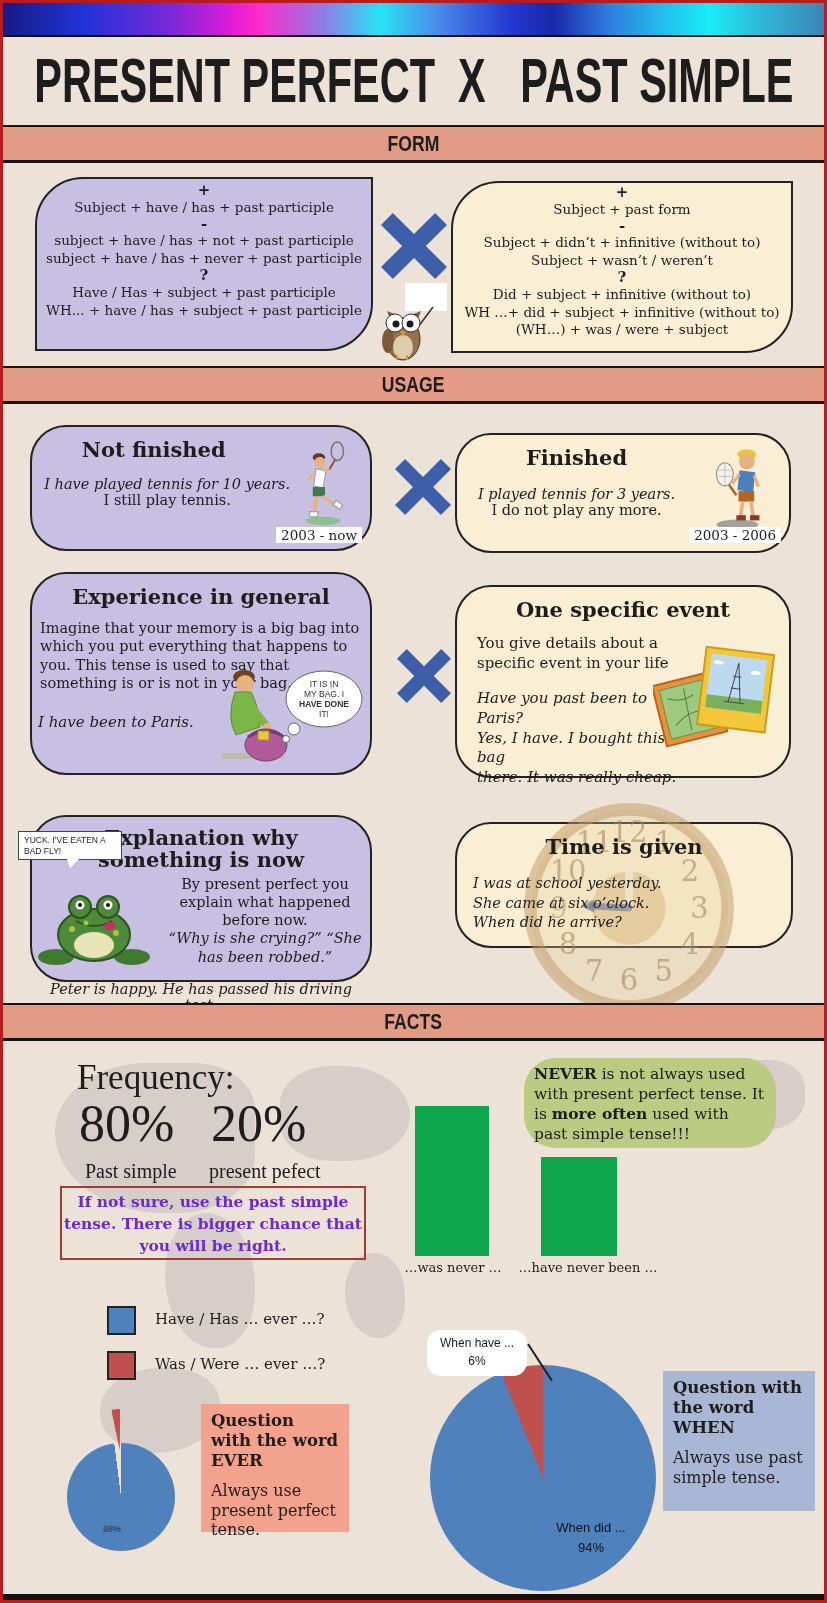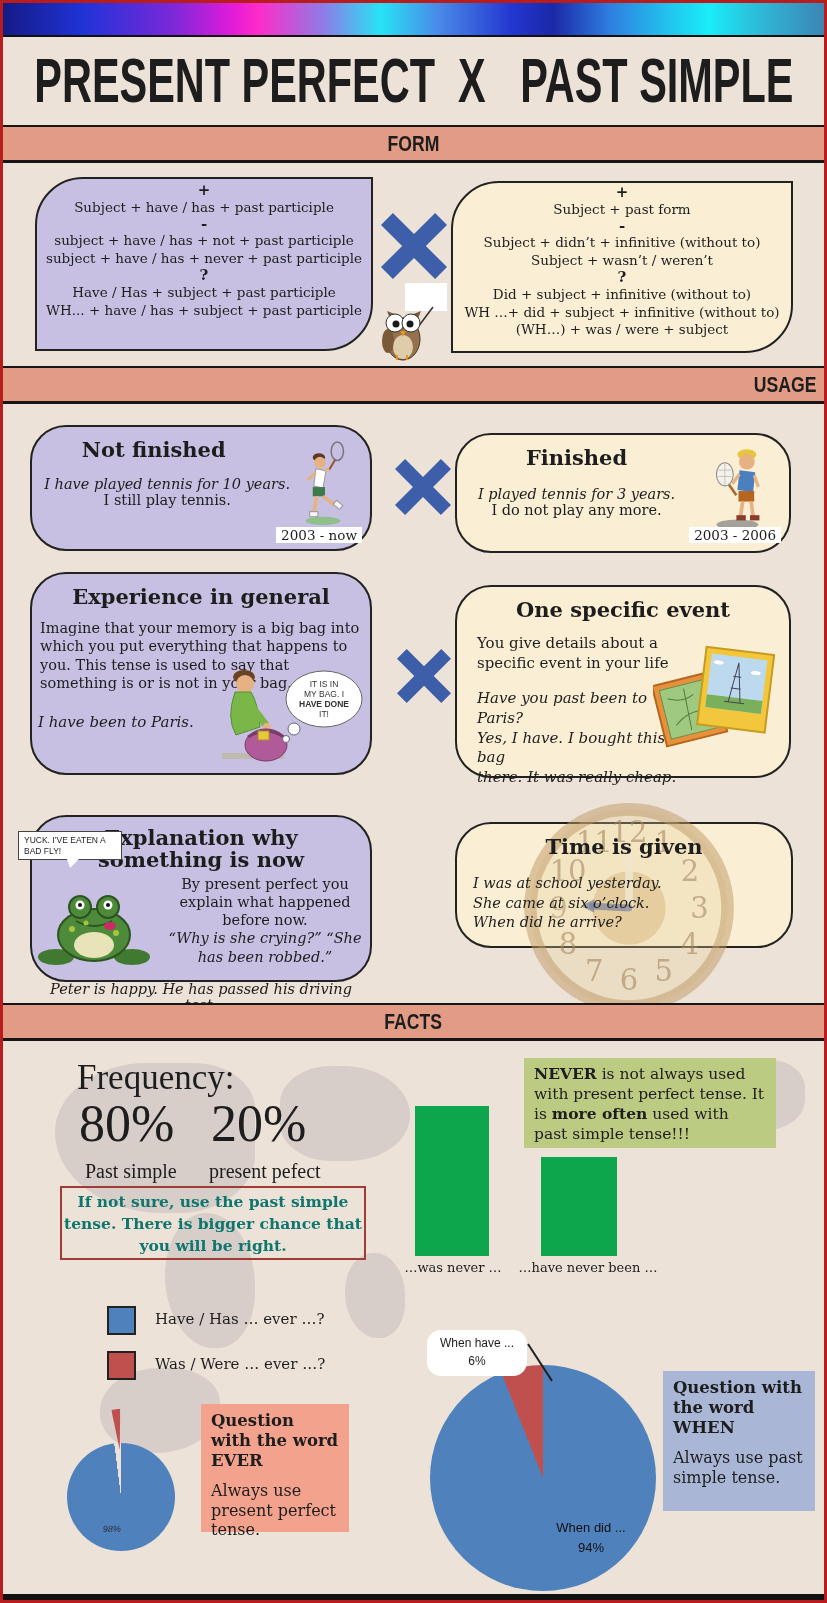--- a/index.html
+++ b/index.html
@@ -12,21 +12,21 @@
       #19edf7 86%,#2fb3d4 93%,#3d85b5 100%);}
 
   .title-band{position:absolute;left:0;top:32px;width:821px;height:90px;border-bottom:3px solid #161616;
     display:flex;align-items:center;justify-content:center;}
   .main-title{font-family:"Liberation Sans",sans-serif;font-weight:bold;font-size:56px;white-space:pre;
     display:inline-block;transform:scale(0.74,1.12);}
 
   .band{position:absolute;left:0;width:821px;height:33px;background:#e29b85;border-top:2px solid #161616;
     border-bottom:3px solid #161616;display:flex;align-items:center;justify-content:center;z-index:6;}
   .band-text{font-family:"Liberation Sans",sans-serif;font-weight:bold;font-size:22px;display:inline-block;transform:scaleX(0.8);}
-  #form-band{top:122px;} #usage-band{top:363px;justify-content:flex-end;} #facts-band{top:1000px;}
+  #form-band{top:122px;} #usage-band{top:363px;} #facts-band{top:1000px;}
 
   .form-section{position:absolute;left:0;top:158px;width:821px;height:205px;}
   .bubble-box{position:absolute;border:2px solid #222;box-sizing:border-box;}
   .diag{border-radius:48px 0 48px 0;}
   .purple{background:#c7c0e2;} .cream{background:#faefd4;}
   .form-left{left:32px;top:16px;width:338px;height:174px;padding-top:4px;}
   .form-right{left:448px;top:20px;width:342px;height:172px;padding-top:2px;}
   .frm{font-size:13.5px;text-align:center;line-height:1.32;}
   .sign{font-weight:bold;text-align:center;font-size:15px;line-height:1.05;}
   .x-mark{position:absolute;}
@@ -75,27 +75,27 @@
   .time-ex.first{margin-top:15px;}
 
   .facts-section{position:absolute;left:12px;top:1035px;width:821px;height:562px;}
   .blob{position:absolute;background:rgba(152,142,158,0.25);}
   .freq-title{position:absolute;left:62px;top:20px;font-size:35px;font-family:"Liberation Serif",serif;}
   .pct{position:absolute;font-size:52px;font-family:"Liberation Serif",serif;}
   .pct80{left:64px;top:56px;} .pct20{left:196px;top:56px;}
   .pct-label{position:absolute;font-size:20px;font-family:"Liberation Serif",serif;}
   .lbl-ps{left:70px;top:122px;} .lbl-pp{left:194px;top:122px;}
   .tip-box{position:absolute;left:45px;top:148px;width:306px;height:74px;border:2px solid #a03c36;
-    color:#0f766e;font-size:15.5px;font-weight:bold;text-align:center;line-height:1.42;padding-top:3px;box-sizing:border-box;}
+    color:#6d28d9;font-size:15.5px;font-weight:bold;text-align:center;line-height:1.42;padding-top:3px;box-sizing:border-box;}
   .bar-area{position:absolute;left:400px;top:66px;width:212px;height:152px;display:flex;align-items:flex-end;}
   .bar{width:74px;} .bar+.bar{margin-left:52px;width:76px;}
   .bar-label{position:absolute;top:222px;font-size:13px;text-align:center;}
   .bar-lab1{left:372px;width:132px;} .bar-lab2{left:498px;width:150px;}
   .never-box{position:absolute;left:509px;top:20px;width:252px;height:90px;background:#bccb82;
-    font-size:15.5px;line-height:1.27;padding:6px 10px;box-sizing:border-box;}
+    font-size:15.5px;line-height:1.27;padding:6px 10px;box-sizing:border-box;border-radius:32px;}
   .never-box .b{font-weight:bold;}
   .legend-swatch{position:absolute;width:29px;height:29px;border:2px solid #222;box-sizing:border-box;}
   .sw-blue{left:92px;top:268px;} .sw-red{left:92px;top:313px;}
   .legend-label{position:absolute;font-size:15px;}
   .ll1{left:140px;top:272px;} .ll2{left:140px;top:317px;}
   .pie-small{position:absolute;left:52px;top:405px;width:108px;height:108px;border-radius:50%;}
   .pie-sliver{position:absolute;left:98px;top:371px;width:9px;height:41px;
     clip-path:polygon(0 0,100% 0,55% 100%);transform:rotate(-5deg);}
   .pie-small-label{position:absolute;left:88px;top:486px;font-size:9px;font-family:"Liberation Sans",sans-serif;
     color:#2f2f38;transform:skewX(-8deg);}

